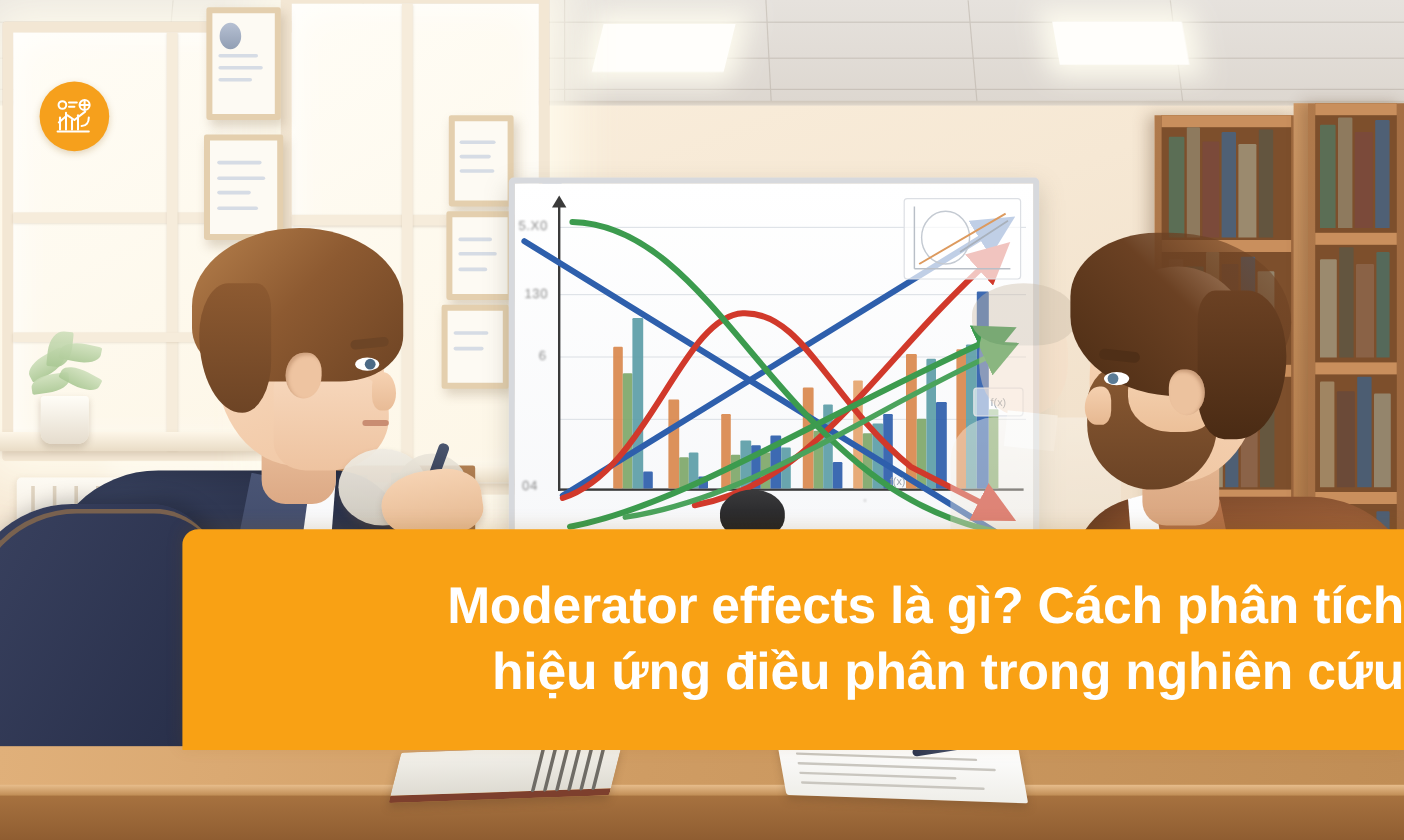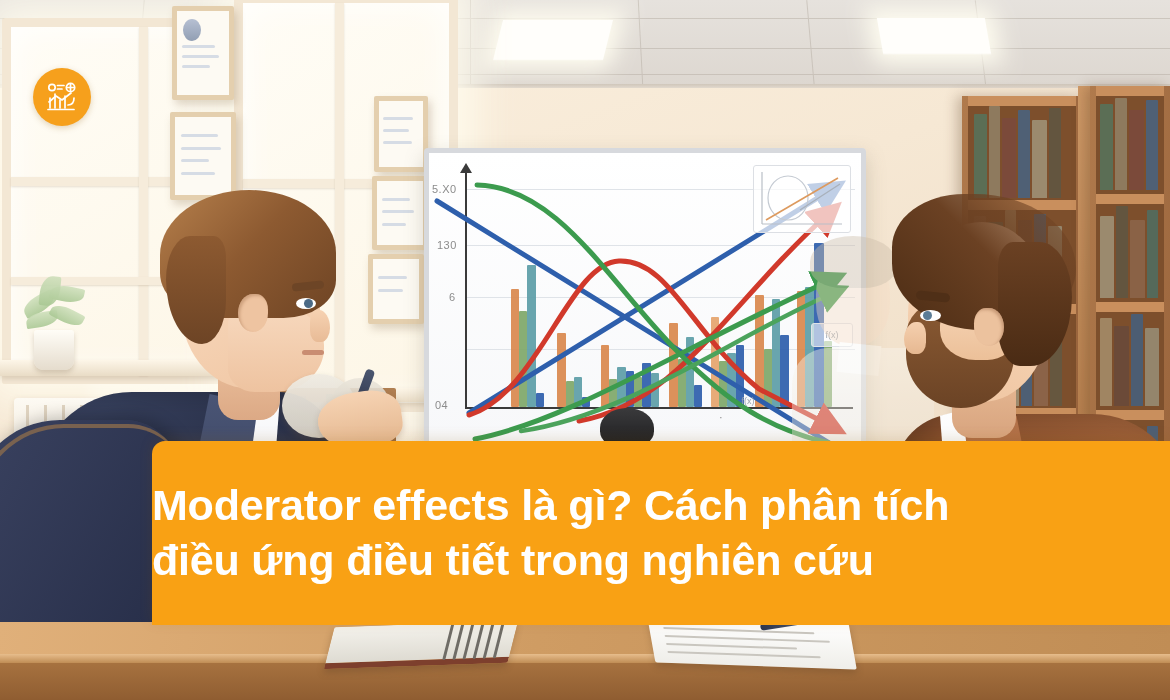--- a/index.html
+++ b/index.html
@@ -379,21 +379,21 @@
   .logo{
     position:absolute;left:33px;top:68px;width:58px;height:58px;border-radius:50%;
     background:#f6a01c;box-shadow:0 2px 6px rgba(140,90,10,.25);
     display:flex;align-items:center;justify-content:center;
   }
 
   
   .banner{
     position:absolute;left:152px;top:441px;width:1018px;height:184px;
     background:#f9a114;border-radius:13px 0 0 0;
-    display:flex;flex-direction:column;align-items:flex-start;justify-content:center;
+    display:flex;flex-direction:column;align-items:flex-end;justify-content:center;
     box-shadow:0 -3px 14px rgba(140,90,10,.14);
   }
   .banner .tline{
     color:#ffffff;font-weight:bold;font-size:43px;line-height:1.27;
     letter-spacing:-.2px;text-align:center;white-space:nowrap;
     font-family:"Liberation Sans","DejaVu Sans",sans-serif;
   }
 </style>
 </head>
 <body>
@@ -758,16 +758,16 @@
         <path d="M21 29 L21 17"></path>
         <path d="M4 30.5 L30 30.5"></path>
         <path d="M5 23 L12 17 L18 21 L27 14"></path>
         <path d="M24 26 C28 26 30 23 30 19"></path>
       </g>
     </svg>
   </div>
 
   <div class="banner">
     <div class="tline">Moderator effects là gì? Cách phân tích</div>
-    <div class="tline">điều ứng điều tiết trong nghiên cứu</div>
+    <div class="tline">hiệu ứng điều phân trong nghiên cứu</div>
   </div>
 
 </div>
 
 </body></html>

